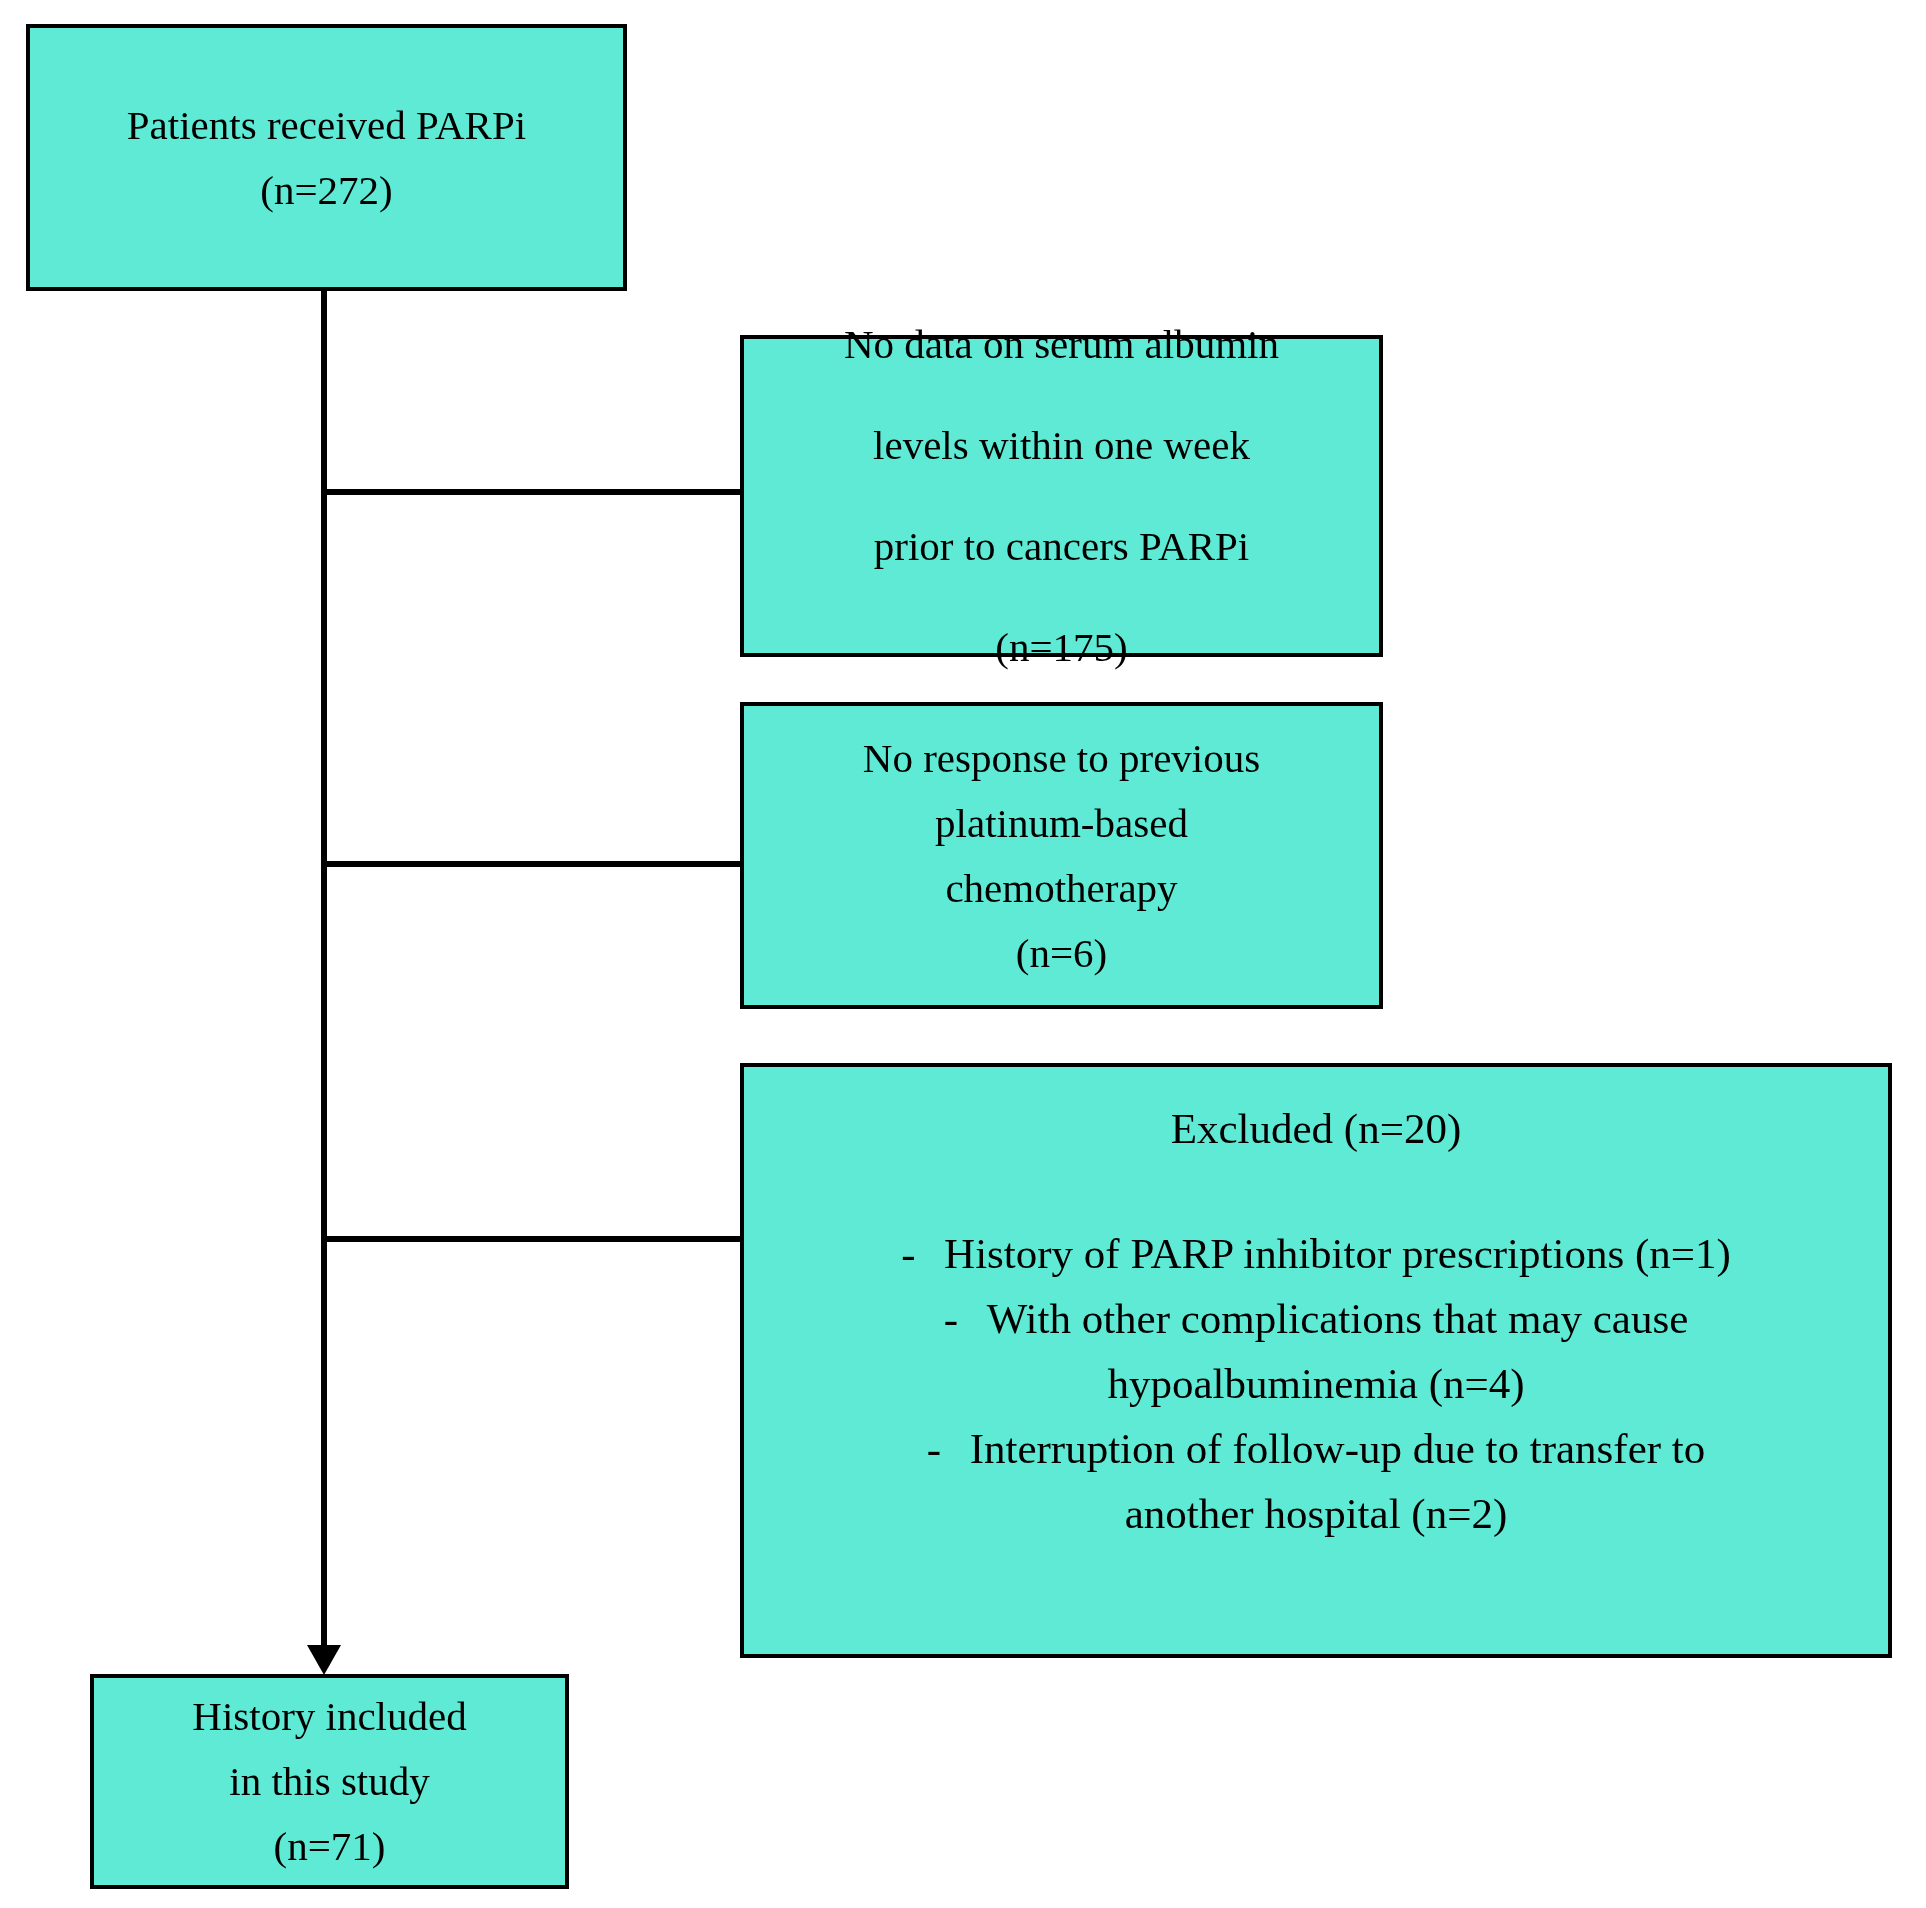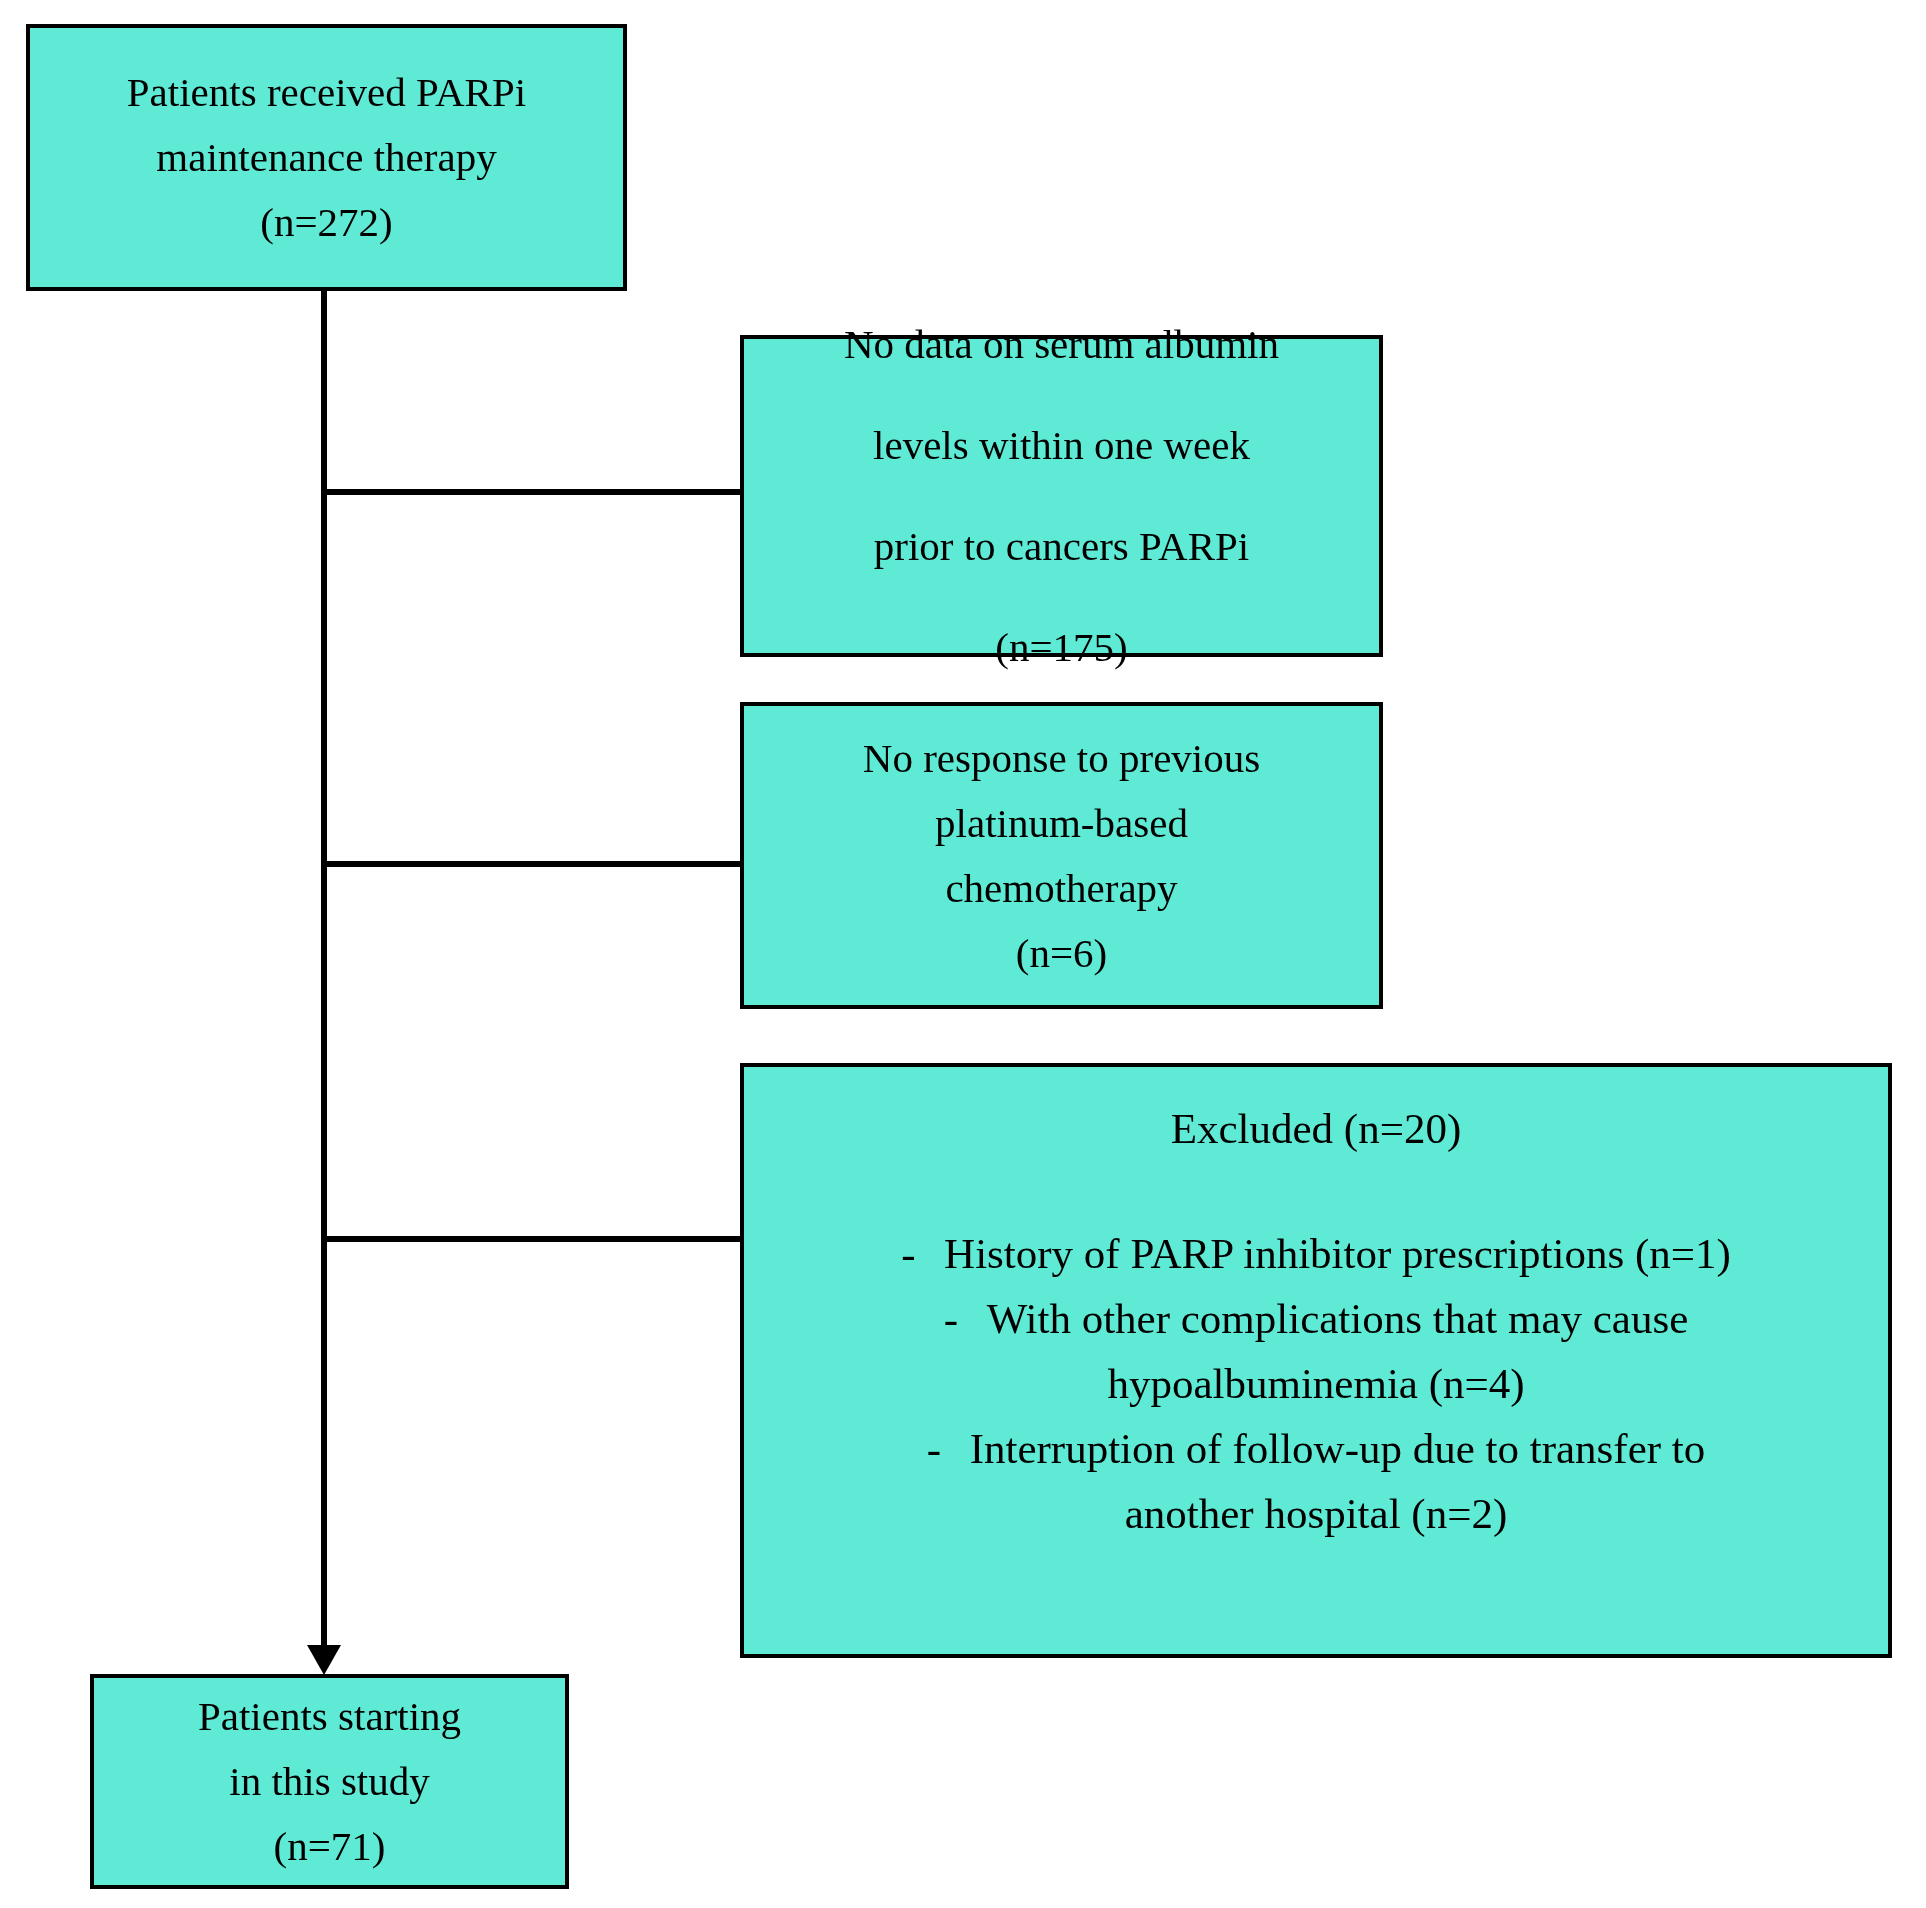--- a/index.html
+++ b/index.html
@@ -55,21 +55,20 @@
     border-top: 30px solid #000000;
   }
 </style>
 </head>
 <body>
 
 <div class="canvas">
 
   <div class="box box-top">
     <div class="line">Patients received PARPi</div>
-    <div class="line">maintenance therapy</div>
     <div class="line">(n=272)</div>
   </div>
 
   <div class="box box-albumin">
     <div class="line">No data on serum albumin</div>
     <div class="line">levels within one week</div>
     <div class="line">prior to cancers PARPi</div>
     <div class="line">(n=175)</div>
   </div>
 
@@ -91,21 +90,21 @@
         <div class="bullet-line">hypoalbuminemia (n=4)</div>
       </div>
       <div class="bullet">
         <div class="bullet-line"><span class="marker">-</span><span>Interruption of follow-up due to transfer to</span></div>
         <div class="bullet-line">another hospital (n=2)</div>
       </div>
     </div>
   </div>
 
   <div class="box box-included">
-    <div class="line">Patients starting</div>
+    <div class="line">History included</div>
     <div class="line">in this study</div>
     <div class="line">(n=71)</div>
   </div>
 
   <div class="connector v-stem"></div>
   <div class="connector h-conn h1"></div>
   <div class="connector h-conn h2"></div>
   <div class="connector h-conn h3"></div>
   <div class="arrowhead"></div>
 

